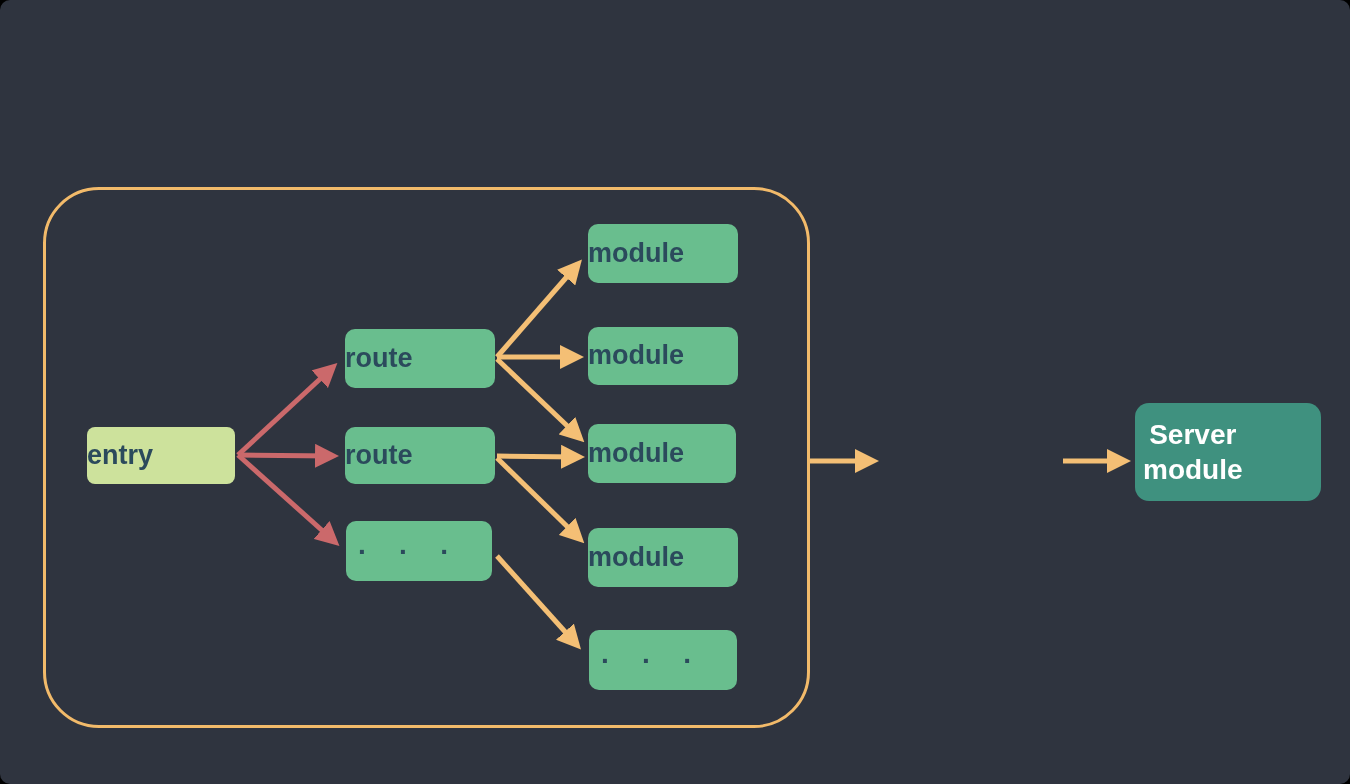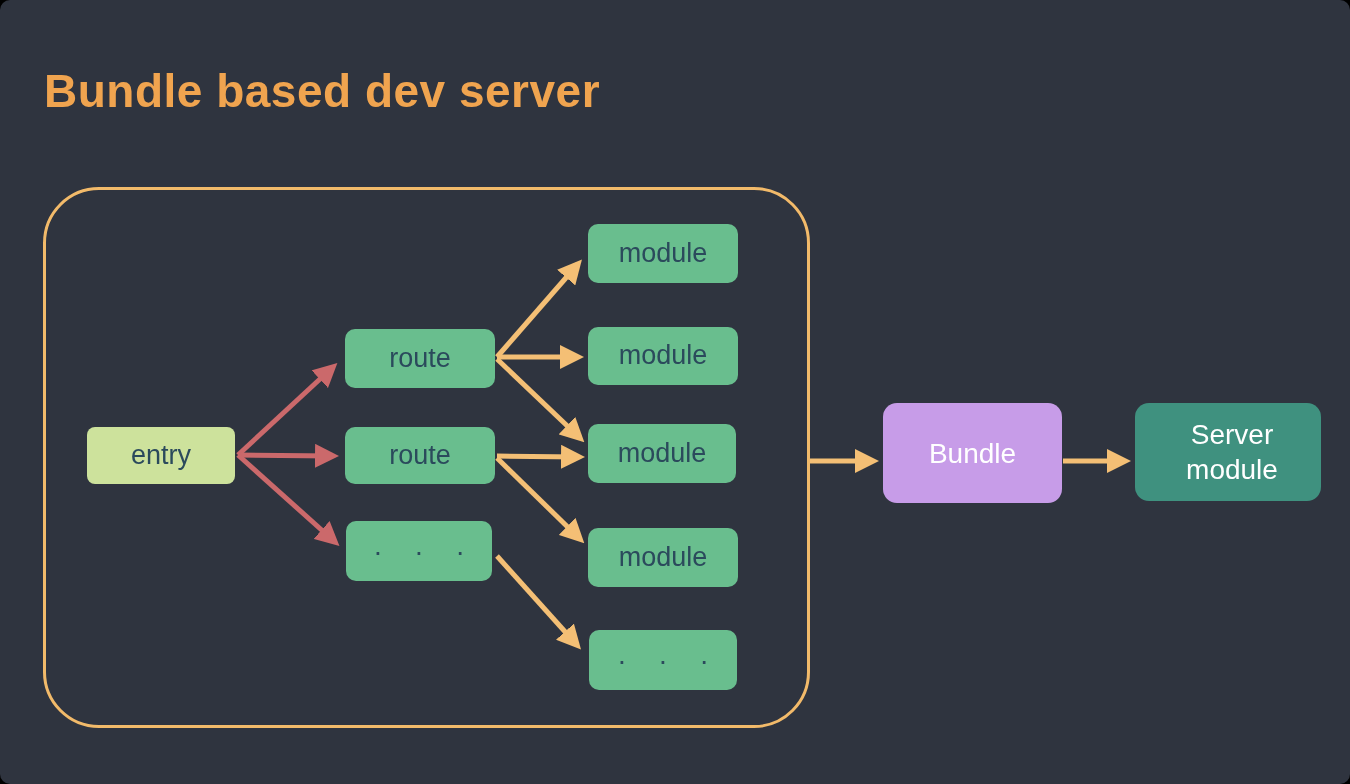--- a/index.html
+++ b/index.html
@@ -22,23 +22,23 @@
     border:3px solid var(--container-border,#f2ba6a);
     border-radius:56px;
     background:transparent;
   }
   svg.edges{position:absolute;left:0;top:0;width:1350px;height:784px;pointer-events:none;}
   .edge-red{stroke:var(--arrow-red,#cb696b);stroke-width:5;fill:none;}
   .edge-orange{stroke:var(--arrow-orange,#f4bf75);stroke-width:5;fill:none;}
   .mr{fill:var(--arrow-red,#cb696b);}
   .mo{fill:var(--arrow-orange,#f4bf75);}
   .node{
-    position:absolute;display:flex;align-items:center;justify-content:center;
+    position:absolute;display:flex;align-items:center;justify-content:flex-start;
     border-radius:10px;
-    font-weight:400;font-size:27px;
+    font-weight:700;font-size:27px;
     color:var(--node-text-dark,#2b4a5c);
     text-align:center;line-height:1.25;
     z-index:2;
   }
   .fill-entry{background:var(--entry-fill,#cde29c);border-radius:8px;}
   .fill-green{background:var(--node-green,#69be8e);}
   .fill-purple{background:var(--bundle-fill,#c79ce8);color:var(--text-white,#fff);border-radius:14px;font-size:28px;}
   .fill-teal{background:var(--server-fill,#3f917f);color:var(--text-white,#fff);border-radius:14px;font-size:28px;}
   .dots{letter-spacing:12px;padding-left:12px;font-size:28px;}
   .n-entry{left:87px;top:427px;width:148px;height:57px;}
@@ -51,21 +51,20 @@
   .n-m4{left:588px;top:528px;width:150px;height:59px;}
   .n-m5{left:589px;top:630px;width:148px;height:60px;}
   .n-bundle{left:883px;top:403px;width:179px;height:100px;}
   .n-server{left:1135px;top:403px;width:178px;height:98px;padding-left:8px;}
 </style>
 </head>
 <body>
 
 <div class="screen">
 
-  <h1 class="title">Bundle based dev server</h1>
 
   <div class="container-box"></div>
 
   <svg class="edges" viewBox="0 0 1350 784" xmlns="http://www.w3.org/2000/svg">
     <defs>
       <marker id="ah-r" viewBox="0 0 10 10" refX="7.5" refY="5" markerWidth="4.8" markerHeight="4.8" orient="auto">
         <path d="M0,0 L10,5 L0,10 Z" class="mr"></path>
       </marker>
       <marker id="ah-o" viewBox="0 0 10 10" refX="7.5" refY="5" markerWidth="4.8" markerHeight="4.8" orient="auto">
         <path d="M0,0 L10,5 L0,10 Z" class="mo"></path>
@@ -111,23 +110,20 @@
   <div class="node fill-green n-m3">
     <span>module</span>
   </div>
   <div class="node fill-green n-m4">
     <span>module</span>
   </div>
   <div class="node fill-green n-m5">
     <span class="dots">· · ·</span>
   </div>
 
-  <div class="node fill-purple n-bundle">
-    <span>Bundle</span>
-  </div>
 
   <div class="node fill-teal n-server">
     <span>
       <span>Server</span><br>
       <span>module</span>
     </span>
   </div>
 
 </div>
 

